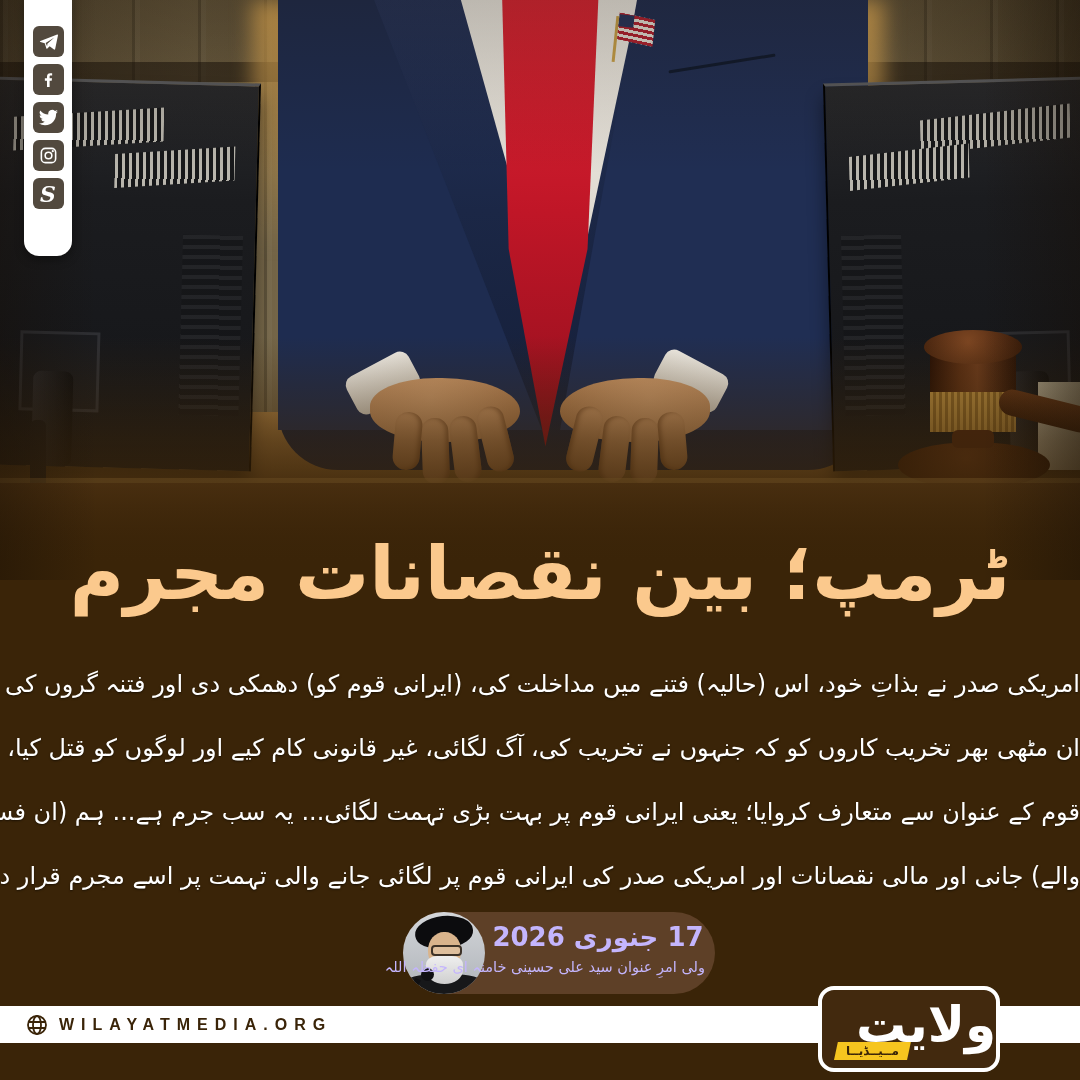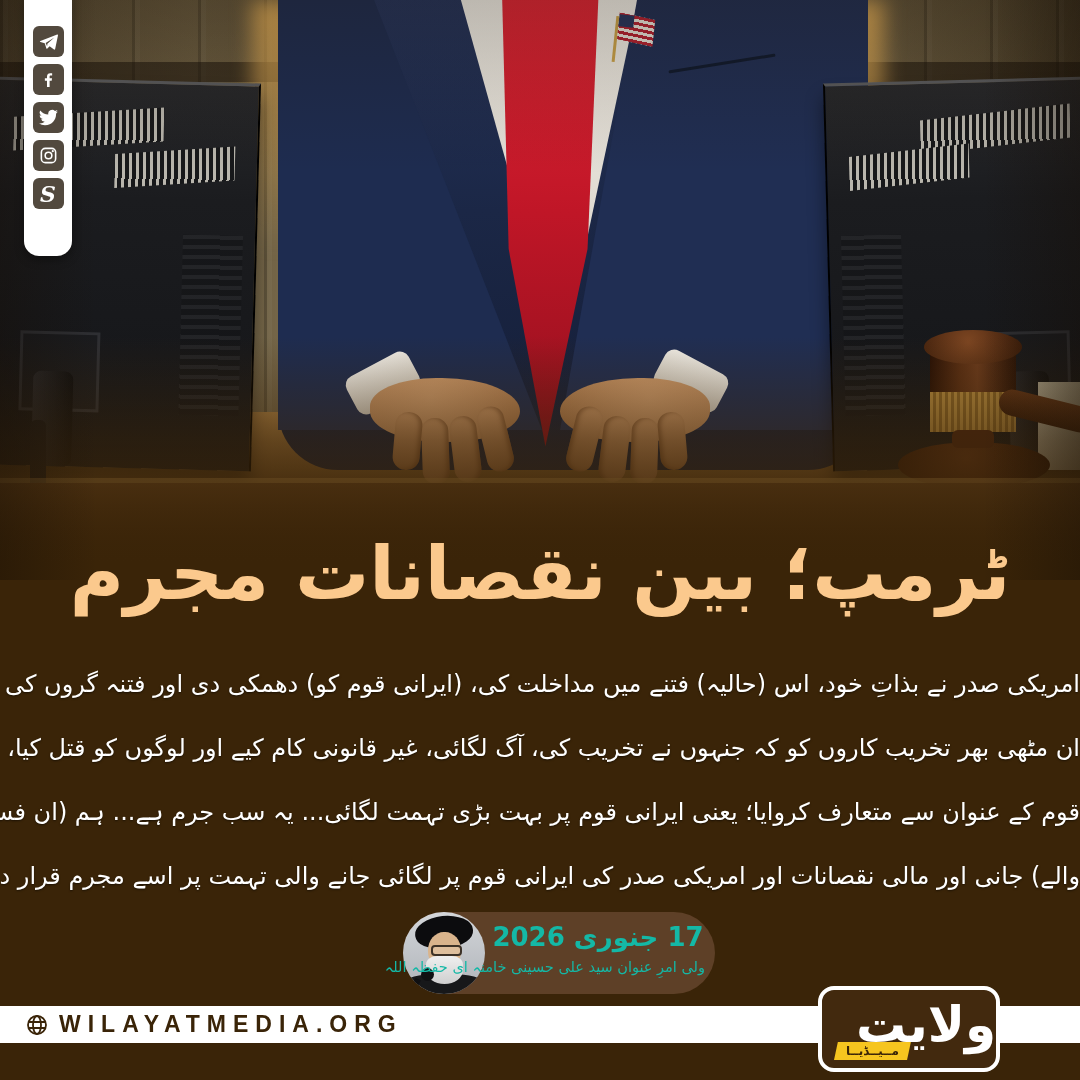--- a/index.html
+++ b/index.html
@@ -126,28 +126,28 @@
      border-radius:50px;}
   .portrait{position:absolute;left:0;top:0;width:82px;height:82px;border-radius:50%;overflow:hidden;
      background:linear-gradient(180deg,#d4d6d9,#aeb3b9);}
   .turban{position:absolute;left:12px;top:4px;width:58px;height:32px;background:#0c0c0e;border-radius:50% 50% 45% 45%;transform:rotate(-6deg);}
   .face{position:absolute;left:25px;top:20px;width:33px;height:38px;background:#d9b48c;border-radius:48%;}
   .specs{position:absolute;left:28px;top:33px;width:27px;height:7px;border:2px solid #3d3227;border-radius:4px;background:rgba(255,255,255,.15);}
   .beard{position:absolute;left:23px;top:44px;width:37px;height:28px;background:linear-gradient(180deg,#efefef,#cfcfcf);border-radius:30% 30% 50% 50%;}
   .robe{position:absolute;left:2px;top:62px;width:78px;height:22px;background:#17181a;border-radius:40% 40% 0 0;}
   .mic{position:absolute;left:18px;top:56px;width:13px;height:13px;background:#101012;border-radius:50%;}
   .mic-stem{position:absolute;left:8px;top:66px;width:6px;height:18px;background:#101012;transform:rotate(28deg);}
-  .attrib-text{position:absolute;left:88px;top:8px;width:214px;text-align:center;color:#14b8a6;direction:rtl;}
+  .attrib-text{position:absolute;left:88px;top:8px;width:214px;text-align:center;color:#c4b5fd;direction:rtl;}
   .attrib-date{font-size:26px;font-weight:bold;line-height:34px;}
   .attrib-name{font-size:14.5px;line-height:26px;white-space:nowrap;}
 
   
   .footerbar{position:absolute;left:0;top:1006px;width:1080px;height:37px;background:#fff;
      display:flex;align-items:center;font-family:"Liberation Sans",sans-serif;}
-  .footer-url{margin-left:10px;color:#3a2408;font-size:23px;font-weight:bold;letter-spacing:7px;cursor:pointer;}
+  .footer-url{margin-left:10px;color:#3a2408;font-size:16px;font-weight:bold;letter-spacing:7px;cursor:pointer;}
   .globe{margin-left:25px;width:24px;height:24px;}
   .globe circle,.globe ellipse,.globe path{fill:none;stroke:#3a2408;stroke-width:1.8;}
 
   
   .logo{position:absolute;left:818px;top:986px;width:182px;height:86px;background:#42290e;
      border:4px solid #fff;border-radius:16px;box-sizing:border-box;}
   .logo-word{position:absolute;left:0;top:-4px;width:174px;direction:rtl;
      font-size:50px;font-weight:bold;color:#fff;line-height:78px;}
   .logo-tag{position:absolute;left:12px;bottom:8px;background:#f6c51f;color:#3a2408;
      font-size:12px;font-weight:bold;letter-spacing:2px;padding:2px 12px;direction:rtl;

